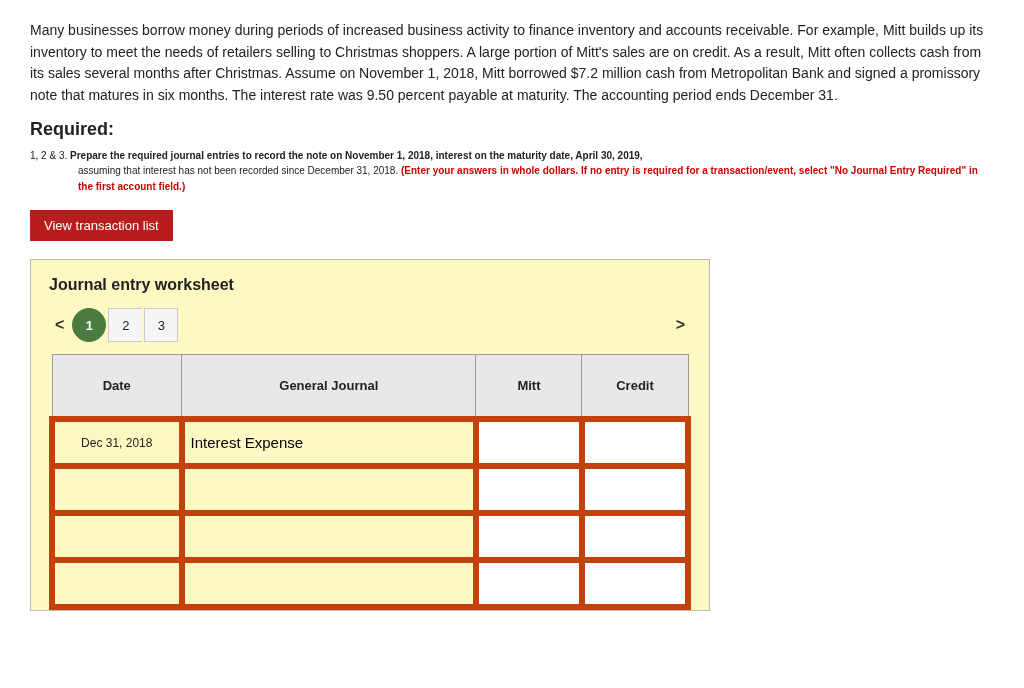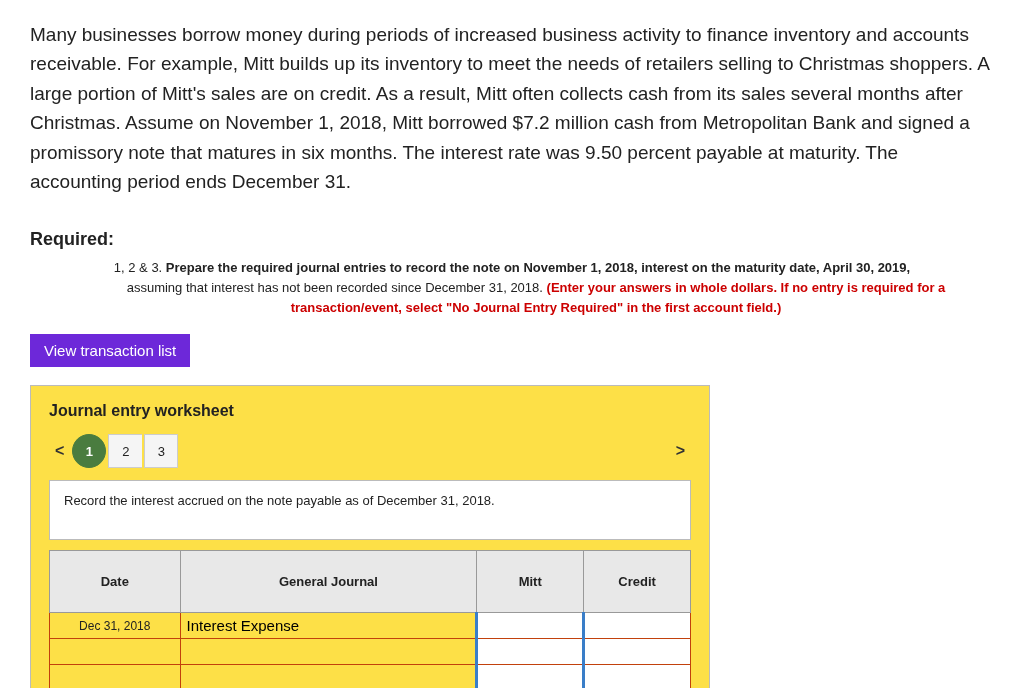--- a/index.html
+++ b/index.html
@@ -11,55 +11,54 @@
       font-family: Arial, sans-serif;
       font-size: 13px;
       background: #fff;
       color: #222;
       padding: 20px 30px;
       width: 1024px;
       min-height: 688px;
     }
     .intro-text {
       line-height: 1.55;
-      margin-bottom: 32px;
-      font-size: 19px;
+      margin-bottom: 12px;
+      font-size: 14px;
     }
     .required-label {
       font-weight: bold;
       margin-bottom: 8px;
       font-size: 18px;
     }
     .instructions {
       margin-bottom: 16px;
-      font-size: 13px;
+      font-size: 10px;
       line-height: 1.55;
-      text-align: center;
     }
     .instructions .red-bold {
       color: #cc0000;
       font-weight: bold;
     }
     .instructions .indent {
       margin-left: 48px;
     }
     .view-btn {
-      background-color: #6d28d9;
+      background-color: #b91c1c;
       color: #fff;
       border: none;
       padding: 8px 14px;
-      font-size: 15px;
+      font-size: 13px;
       cursor: pointer;
       margin-bottom: 18px;
     }
     .worksheet-container {
       border: 1px solid #bbb;
       padding: 16px 18px 0 18px;
       max-width: 680px;
-      background: #fde047;
+      background: #fef9c3;
     }
     .worksheet-title {
       font-size: 16px;
       font-weight: bold;
       margin-bottom: 14px;
     }
     .tab-nav {
       display: flex;
       align-items: center;
       margin-bottom: 12px;
@@ -128,22 +127,22 @@
       margin-top: 10px;
     }
     .journal-table th.col-debit {
       width: 90px;
     }
     .journal-table th.col-credit {
       width: 90px;
       text-align: center;
     }
     .journal-table td {
-      border: 1px solid #c2410c;
-      padding: 4px 6px;
+      border: 6px solid #c2410c;
+      padding: 12px 6px;
       height: 26px;
     }
     .journal-table td.date-cell {
       text-align: center;
       font-size: 12px;
     }
     .journal-table td.account-cell {
       padding-left: 6px;
     }
     .journal-table td.number-cell {
@@ -185,21 +184,20 @@
 
   <div class="tab-nav">
     <span class="tab-arrow">&lt;</span>
     <div class="tab-item active">1</div>
     <div class="tab-item tab-2">2</div>
     <div class="tab-item">3</div>
     <span style="flex:1"></span>
     <span class="tab-arrow">&gt;</span>
   </div>
 
-  <div class="description-box">Record the interest accrued on the note payable as of December 31, 2018.</div>
 
 
   <table class="journal-table">
     <thead>
       <tr>
         <th class="col-date">Date</th>
         <th class="col-journal">General Journal</th>
         <th class="col-debit">Mitt</th>
         <th class="col-credit">Credit</th>
       </tr>

